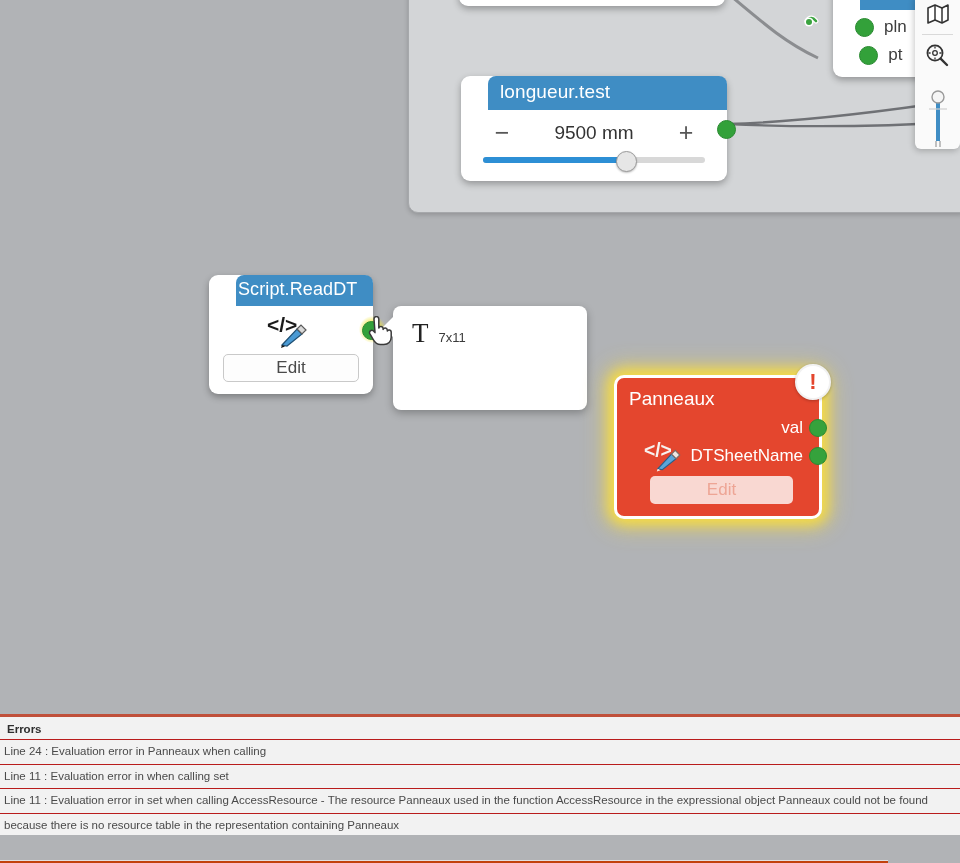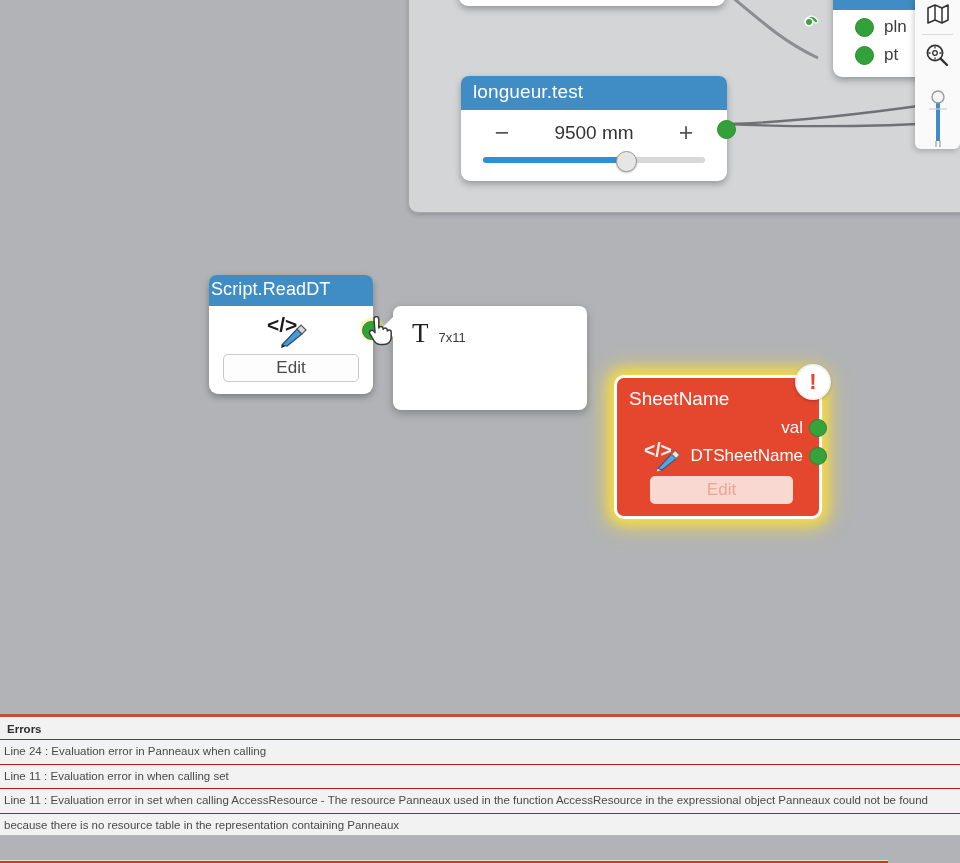--- a/index.html
+++ b/index.html
@@ -35,20 +35,21 @@
     overflow:visible;
   }
   .node-head{
     background:#3f8dc4;
     color:#fff;
     font-size:19px;
     padding:5px 12px 7px 12px;
     border-radius:8px 8px 0 0;
     white-space:nowrap;
     letter-spacing:.1px;
+    margin-left:27px;
   }
   .node-body{padding:0;}
 
   
   #node-longueur{left:461px;top:76px;width:266px;}
   .spin-row{
     display:flex;align-items:center;justify-content:center;
     gap:26px;padding:10px 0 4px 0;
     color:#3c3c3c;font-size:19px;
   }
@@ -79,21 +80,21 @@
     box-shadow:0 3px 7px rgba(0,0,0,.30);
   }
 
   
   #node-plane{left:833px;top:-22px;width:150px;}
   #node-plane .node-head{font-size:19px;padding:4px 10px 6px 12px;}
   .plane-body{display:flex;padding:3px 0 8px 0;}
   .plane-ports{padding-left:22px;}
   .port-row{
     display:flex;align-items:center;height:28px;
-    font-size:17px;color:#3d3d3d;
+    font-size:17px;color:#3d3d3d;justify-content:center;
   }
   .port-row .lbl{margin-left:10px;}
   .green-dot{
     width:17px;height:17px;border-radius:50%;
     background:#33a13a;border:1px solid #2a8a31;
     box-shadow:0 0 0 2px #fff;
     flex:0 0 auto;
   }
   .plane-glyph{margin-left:12px;margin-top:14px;}
 
@@ -337,21 +338,21 @@
   </div>
 
   <span id="cursor">
     <svg width="26" height="30" viewBox="0 0 26 30">
       <path d="M7 3 a2.4 2.4 0 0 1 4.8 0 v9 a2.2 2.2 0 0 1 4.3 .4 v1 a2.2 2.2 0 0 1 4.2 .6 v1 a2.1 2.1 0 0 1 3.9 .9 v5.4 c0 4.2 -3 7.2 -7.4 7.2 h-3.4 c-3.4 0 -5.3 -1.7 -7 -4.6 l-3.6 -6.3 a2.3 2.3 0 0 1 3.4 -2.9 l1.8 1.9 Z" fill="#fff" stroke="#3a3a3a" stroke-width="1.5" stroke-linejoin="round"></path>
     </svg>
   </span>
 
   <div id="node-panneaux">
     <div class="err-badge">!</div>
-    <div class="pan-title">SheetName</div>
+    <div class="pan-title">Panneaux</div>
     <div class="pan-rows">
       <div class="pan-icon">
         <svg width="46" height="34" viewBox="0 0 50 36">
           <text x="1" y="20" font-family="Liberation Sans, sans-serif" font-size="21" font-weight="bold" fill="#f7f2ef">&lt;/&gt;</text>
           <path d="M16 33 L31 17 L36 22 L21 34 Z" fill="#5aa5da" stroke="#2a5d86" stroke-width="1.2"></path>
           <path d="M31 17 L35 13 L40 18 L36 22 Z" fill="#efe6e2" stroke="#7a6a66" stroke-width="1.2"></path>
           <path d="M16 33 L15 36 L19 34.5 Z" fill="#f7f2ef"></path>
         </svg>
       </div>
       <div class="pan-row">

